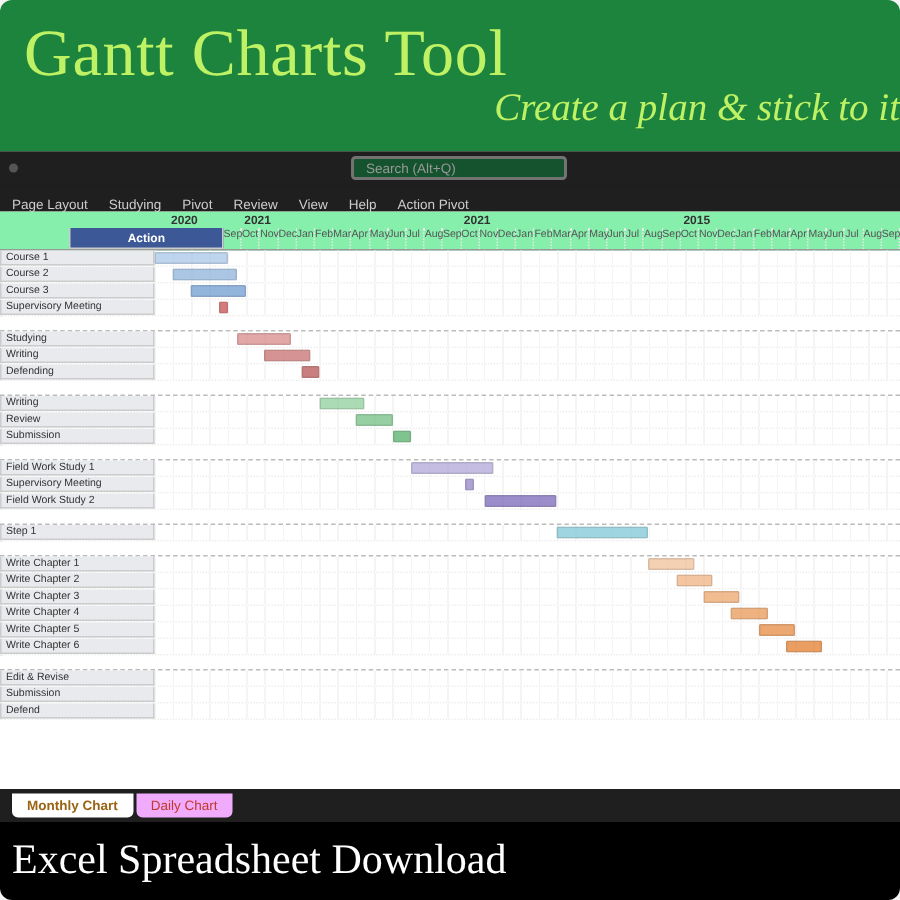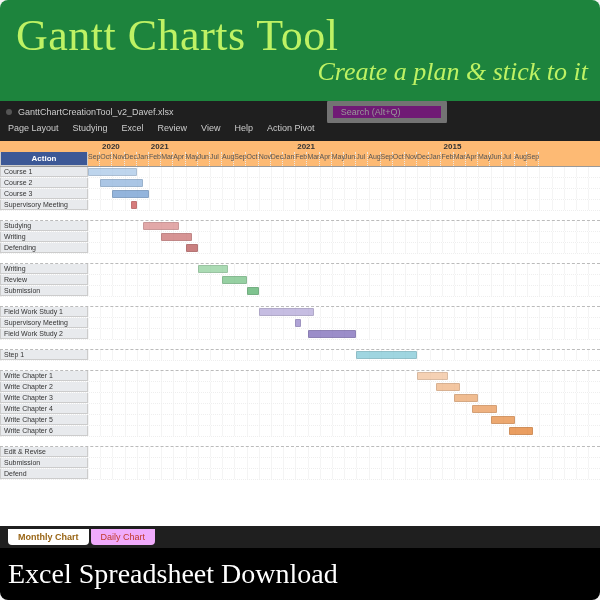--- a/index.html
+++ b/index.html
@@ -29,21 +29,20 @@
     font-family: Georgia, 'Times New Roman', serif;
     font-size: 44px;
     font-weight: 400;
     letter-spacing: 0.5px;
   }
   .banner-sub {
     font-family: 'Brush Script MT', cursive;
     font-size: 26px;
     font-style: italic;
     text-align: right;
-    padding-right: 12px;
     margin-top: -4px;
   }
   .app-frame {
     flex: 1;
     background: #1a1a1a;
     display: flex;
     flex-direction: column;
     font-size: 10px;
     overflow: hidden;
   }
@@ -54,49 +53,50 @@
     align-items: center;
     padding: 0 6px;
     color: #bbb;
     gap: 6px;
   }
   .titlebar .dot { width:6px;height:6px;border-radius:50%;background:#555;}
   .filename { font-size: 9px; color:#ccc; }
   .search-box {
     margin-left: auto;
     margin-right: auto;
-    background: #701a75;
-    border: 6px solid #737373;
+    background: #14532d;
+    border: 2px solid #737373;
     border-radius: 3px;
     padding: 1px 8px;
     font-size: 9px;
     color: #999;
-    width: 120px;
+    width: 144px;
   }
   .ribbon {
     height: 18px;
     background: #1f1f1f;
     display: flex;
-    align-items: flex-start;
+    align-items: flex-end;
     gap: 14px;
     padding: 0 8px;
     color: #ccc;
     font-size: 9px;
   }
   .ribbon span { cursor: pointer; }
   .sheet-area {
     flex: 1;
     background: #fff;
     overflow: hidden;
     position: relative;
   }
   .year-row, .month-row {
     display: flex;
     font-size: 8px;
-    background: #fdba74;
+    background: #86efac;
+    justify-content: flex-end;
   }
   .year-row { border-bottom: 0; }
   .month-row { border-bottom: 1px solid #999; }
   .row-label-col {
     width: 100px;
     flex-shrink: 0;
   }
   .year-cell {
     color: #333;
     font-weight: 600;
@@ -117,21 +117,21 @@
   .data-row {
     display: flex;
     height: 11px;
     border-bottom: 1px dotted #eee;
   }
   .data-row.section-gap {
     height: 10px;
     border-bottom: 1px dashed #bbb;
   }
   .action-cell {
-    width: 88px;
+    width: 103px;
     flex-shrink: 0;
     font-size: 7px;
     color: #333;
     background: #e8eaed;
     border: 1px solid #ccc;
     border-top: none;
     padding: 1px 3px;
     white-space: nowrap;
     overflow: hidden;
     display: flex;
@@ -196,27 +196,26 @@
 
 <div class="promo-container">
   <div class="banner-top">
     <div class="banner-title">Gantt Charts Tool</div>
     <div class="banner-sub">Create a plan &amp; stick to it</div>
   </div>
 
   <div class="app-frame">
     <div class="titlebar">
       <span class="dot"></span>
-      <span class="filename">GanttChartCreationTool_v2_Davef.xlsx</span>
       <div class="search-box">Search (Alt+Q)</div>
     </div>
     <div class="ribbon" id="ribbon">
         <span>Page Layout</span>
         <span>Studying</span>
-        <span>Excel</span>
+        <span>Pivot</span>
         <span>Review</span>
         <span>View</span>
         <span>Help</span>
         <span>Action Pivot</span>
       </div>
 
     <div class="sheet-area">
       <div class="year-row" id="year-row">
         <div class="row-label-col"></div>
       <div class="year-cell" style="width: 48.8px;">2020</div>

